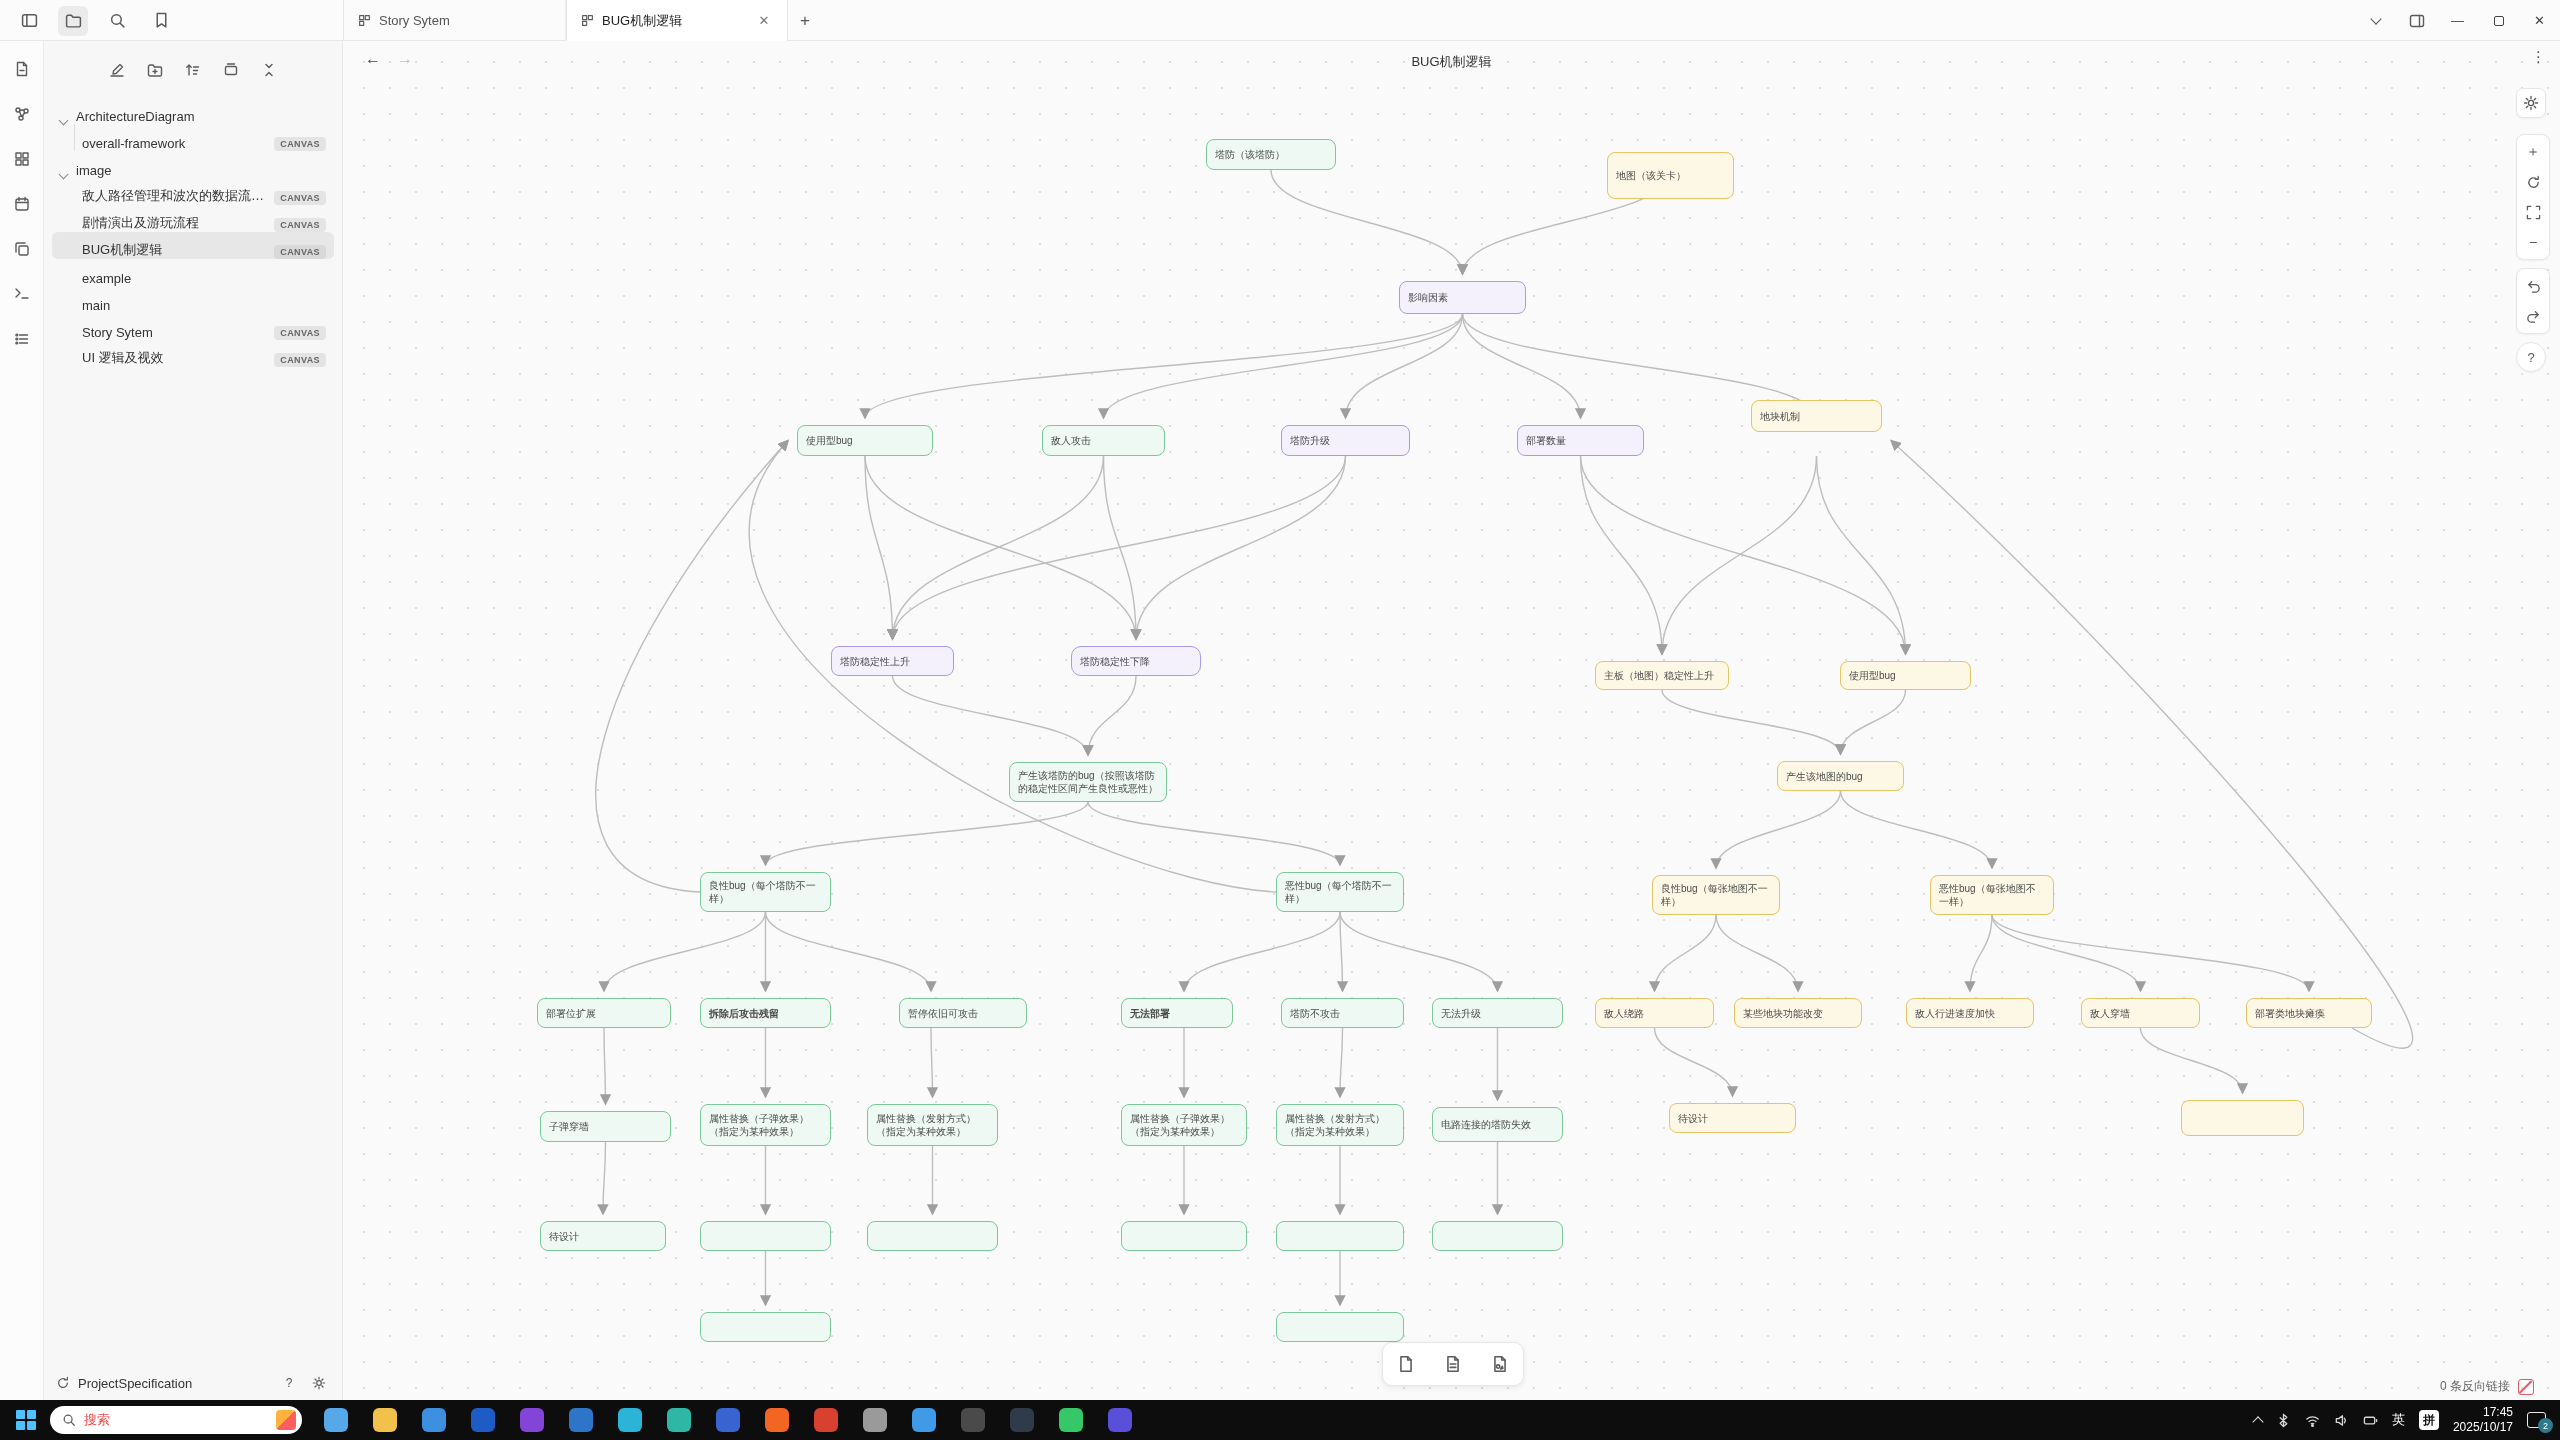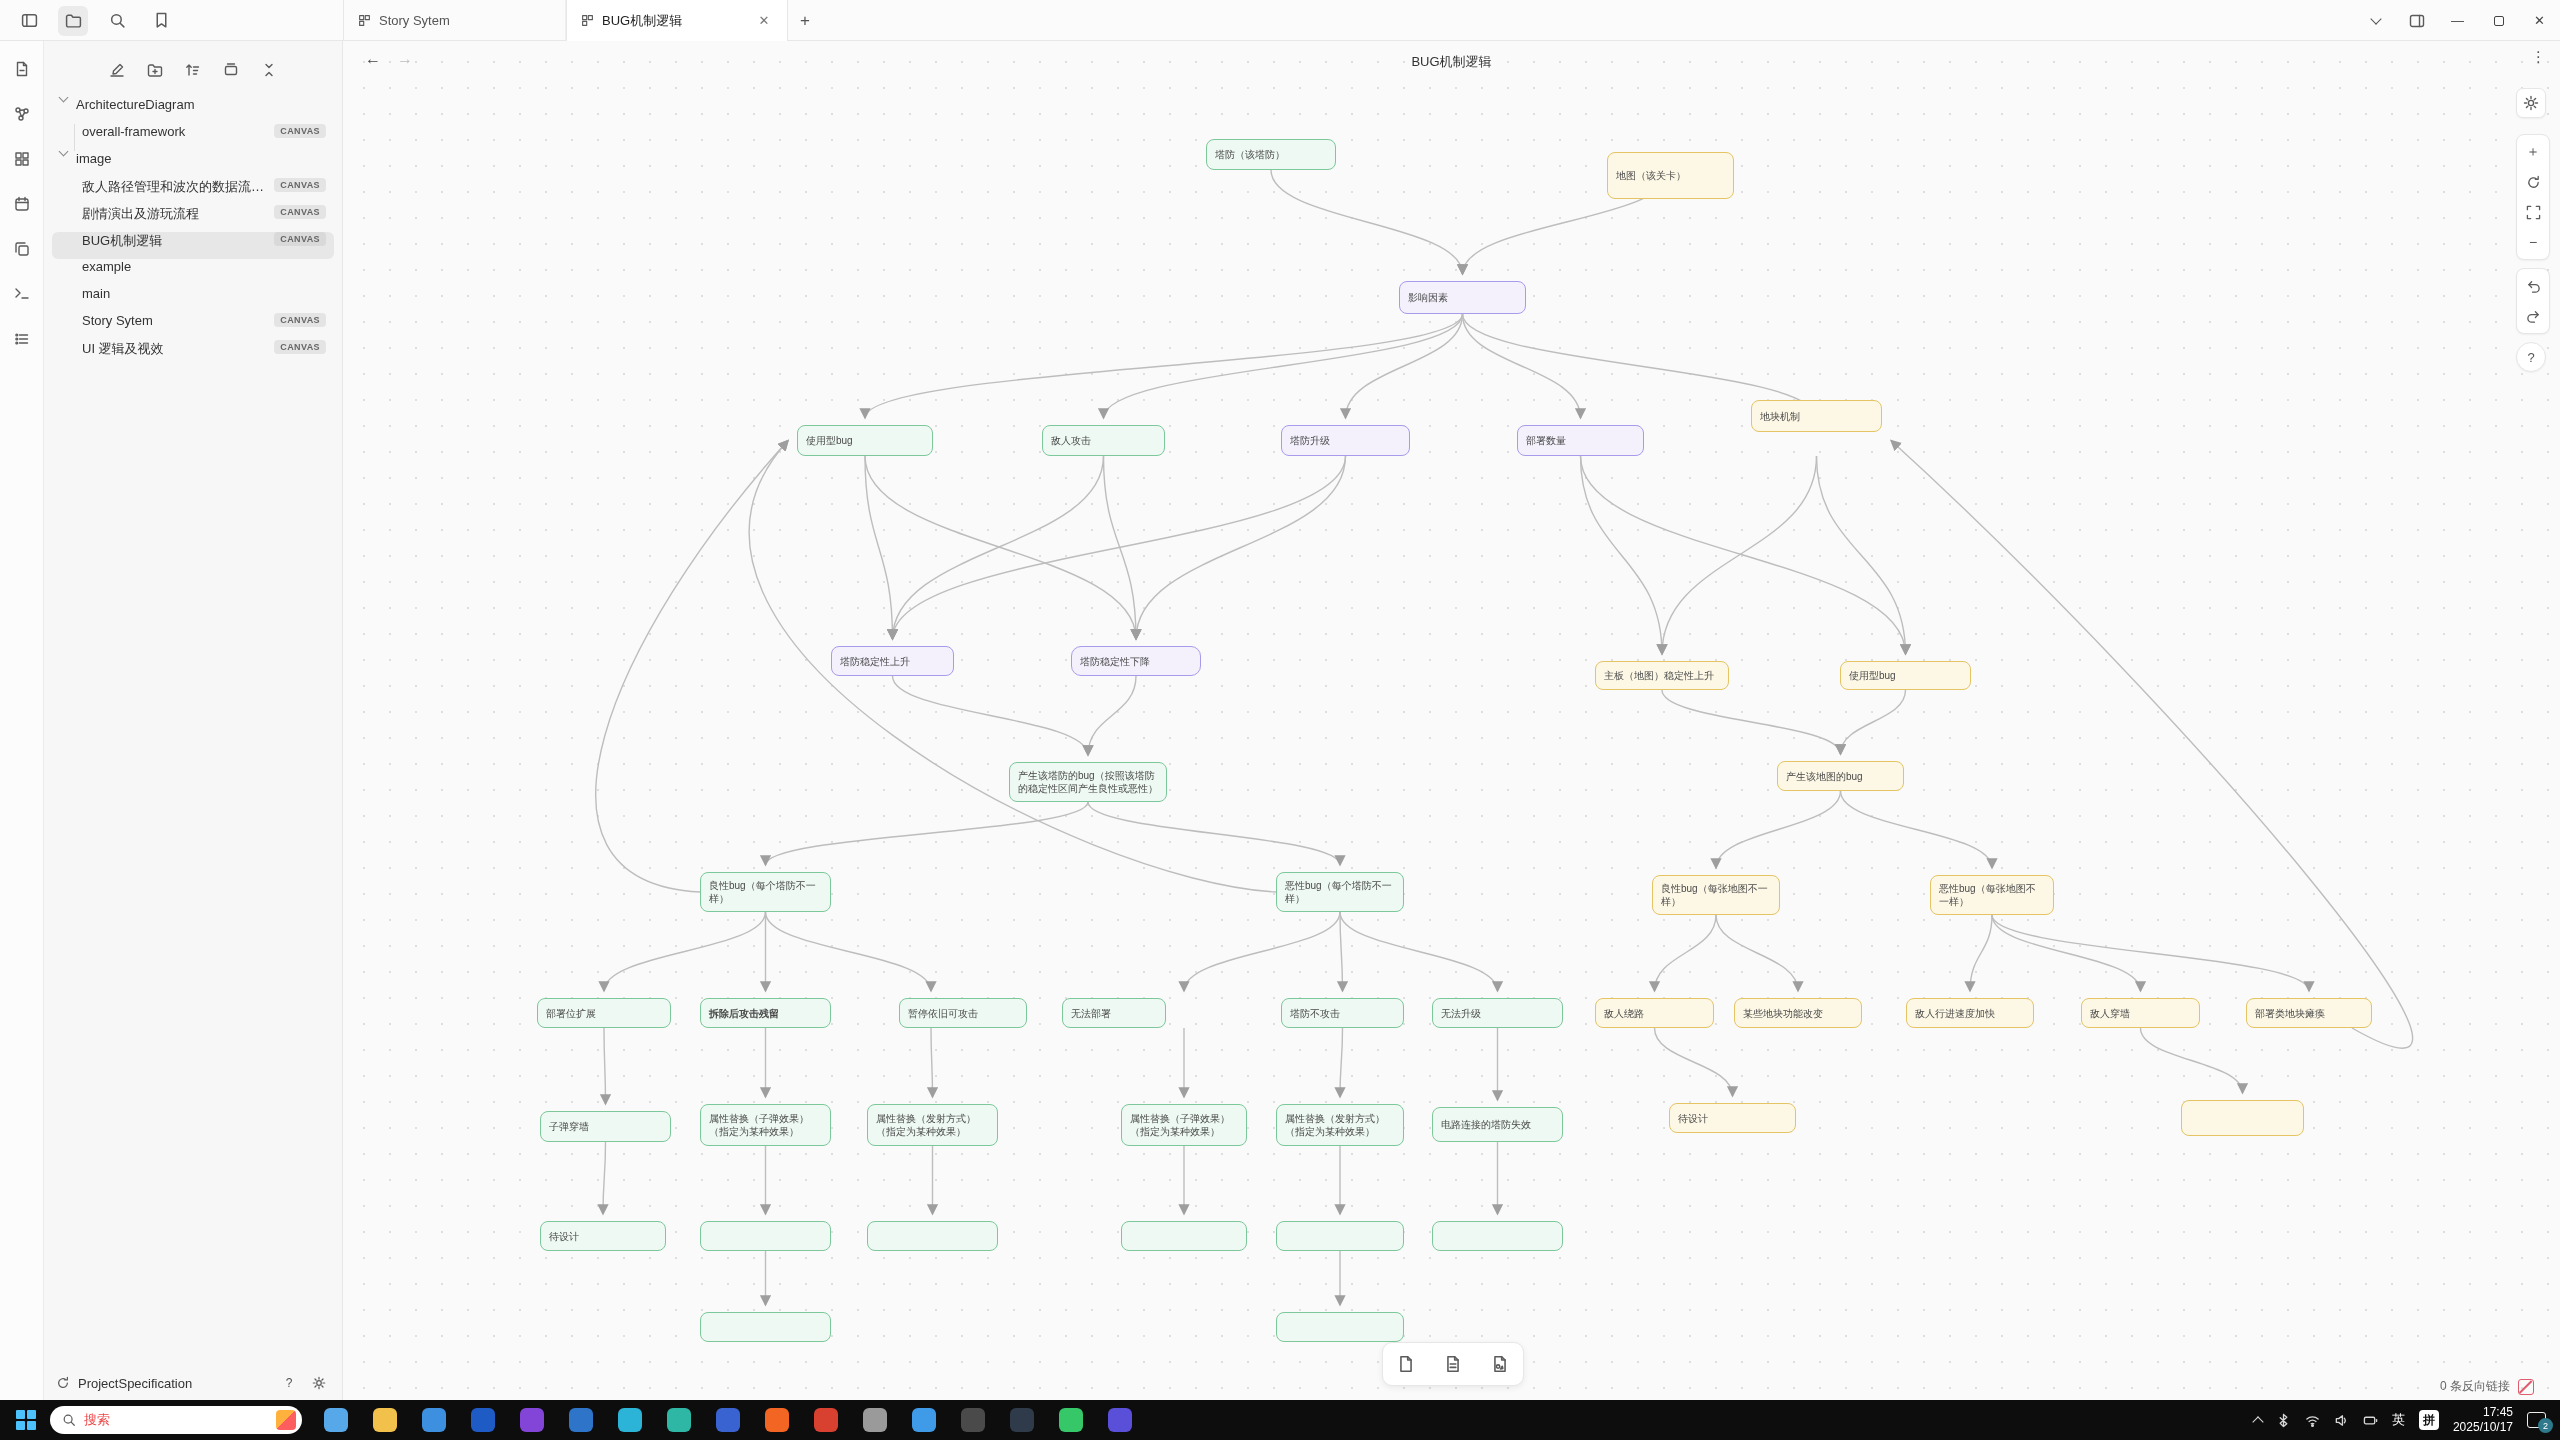--- a/index.html
+++ b/index.html
@@ -19,21 +19,21 @@
   .winbtn .sq{width:10px;height:10px;border:1.2px solid #444;border-radius:2px}
   .chev{width:8px;height:8px;border-right:1.6px solid #555;border-bottom:1.6px solid #555;transform:rotate(45deg);margin-top:-4px}
   
   .rail{position:absolute;left:0;top:41px;width:44px;height:1359px;background:#fcfcfc;border-right:1px solid #ececec;z-index:55;display:flex;flex-direction:column;align-items:center;padding-top:14px;gap:17px}
   .rail .tb-btn{width:28px;height:28px}
   
   .sidebar{position:absolute;left:44px;top:41px;width:299px;height:1359px;background:#f7f7f7;border-right:1px solid #e7e7e7;z-index:55}
   .side-tools{display:flex;justify-content:center;gap:12px;padding:16px 0 12px 0}
   .side-tools .tb-btn{width:26px;height:26px}
   .tree{padding:2px 8px}
-  .trow{height:27px;display:flex;align-items:flex-start;border-radius:6px;padding:0 8px;font-size:13px;color:#333;position:relative}
+  .trow{height:27px;display:flex;align-items:flex-end;border-radius:6px;padding:0 8px;font-size:13px;color:#333;position:relative}
   .trow .lbl{white-space:nowrap;overflow:hidden;text-overflow:ellipsis;flex:1 1 auto}
   .trow.sel{background:#e7e7e7}
   .badge{font-size:9px;font-weight:bold;color:#666;background:#e4e4e4;border-radius:4px;padding:2px 6px;margin-left:8px;letter-spacing:.4px;flex:0 0 auto}
   .trow.sel .badge{background:#d9d9d9}
   .fold-chev{width:7px;height:7px;border-right:1.5px solid #8a8a8a;border-bottom:1.5px solid #8a8a8a;transform:rotate(45deg);margin:-3px 9px 0 0;flex:0 0 auto}
   .ind1{padding-left:30px}
   .guide{position:absolute;left:22px;top:0;bottom:0;width:1px;background:#ddd}
   .side-footer{position:absolute;left:0;bottom:0;width:100%;height:34px;display:flex;align-items:center;padding:0 12px;gap:8px;font-size:13px;color:#333}
   .side-footer .grow{flex:1}
   
@@ -164,21 +164,21 @@
     <div class="node yellow" style="left: 1840px; top: 661px; width: 131px; height: 29px;">使用型bug</div>
     <div class="node green" style="left: 1009px; top: 762px; width: 158px; height: 40px;">产生该塔防的bug（按照该塔防的稳定性区间产生良性或恶性）</div>
     <div class="node yellow" style="left: 1777px; top: 761px; width: 127px; height: 30px;">产生该地图的bug</div>
     <div class="node green" style="left: 700px; top: 872px; width: 131px; height: 40px;">良性bug（每个塔防不一样）</div>
     <div class="node green" style="left: 1276px; top: 872px; width: 128px; height: 40px;">恶性bug（每个塔防不一样）</div>
     <div class="node yellow" style="left: 1652px; top: 875px; width: 128px; height: 40px;">良性bug（每张地图不一样）</div>
     <div class="node yellow" style="left: 1930px; top: 875px; width: 124px; height: 40px;">恶性bug（每张地图不一样）</div>
     <div class="node green" style="left: 537px; top: 998px; width: 134px; height: 30px;">部署位扩展</div>
     <div class="node green" style="left: 700px; top: 998px; width: 131px; height: 30px; font-weight: bold;">拆除后攻击残留</div>
     <div class="node green" style="left: 867px; top: 998px; width: 128px; height: 30px; margin-left: 32px;">暂停依旧可攻击</div>
-    <div class="node green" style="left: 1062px; top: 998px; width: 104px; height: 30px;">无法部署</div>
+    <div class="node green" style="left: 1121px; top: 998px; width: 112px; height: 30px; font-weight: bold;">无法部署</div>
     <div class="node green" style="left: 1281px; top: 998px; width: 123px; height: 30px;">塔防不攻击</div>
     <div class="node green" style="left: 1432px; top: 998px; width: 131px; height: 30px;">无法升级</div>
     <div class="node yellow" style="left: 1595px; top: 998px; width: 119px; height: 30px;">敌人绕路</div>
     <div class="node yellow" style="left: 1734px; top: 998px; width: 128px; height: 30px;">某些地块功能改变</div>
     <div class="node yellow" style="left: 1906px; top: 998px; width: 128px; height: 30px;">敌人行进速度加快</div>
     <div class="node yellow" style="left: 2081px; top: 998px; width: 119px; height: 30px;">敌人穿墙</div>
     <div class="node yellow" style="left: 2246px; top: 998px; width: 126px; height: 30px;">部署类地块瘫痪</div>
     <div class="node green" style="left: 540px; top: 1111px; width: 131px; height: 31px;">子弹穿墙</div>
     <div class="node green" style="left: 700px; top: 1104px; width: 131px; height: 42px;">属性替换（子弹效果）（指定为某种效果）</div>
     <div class="node green" style="left: 867px; top: 1104px; width: 131px; height: 42px;">属性替换（发射方式）（指定为某种效果）</div>

